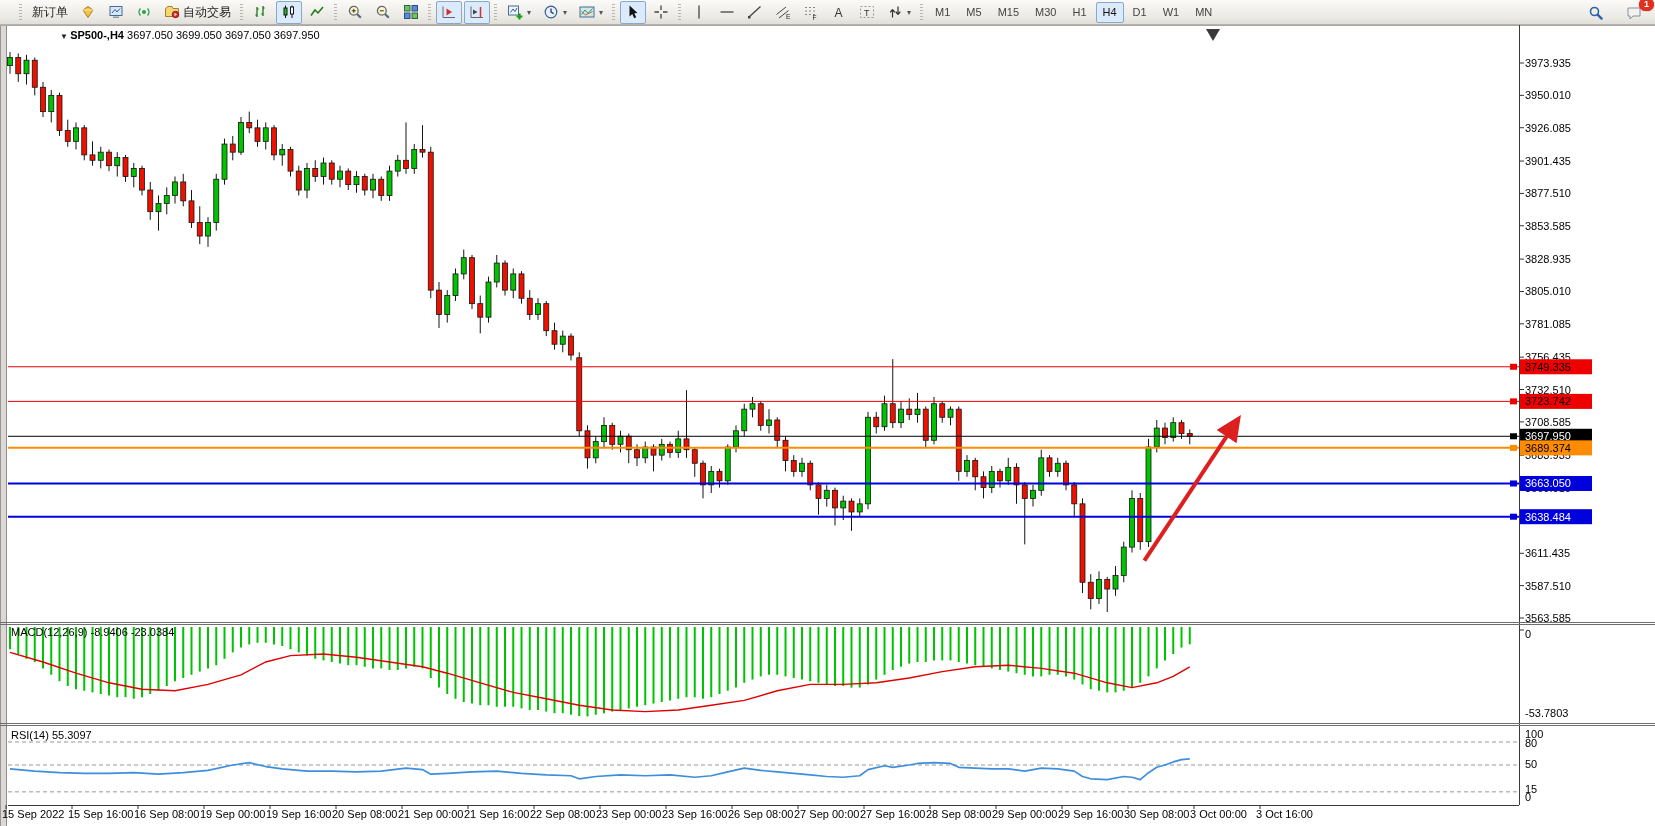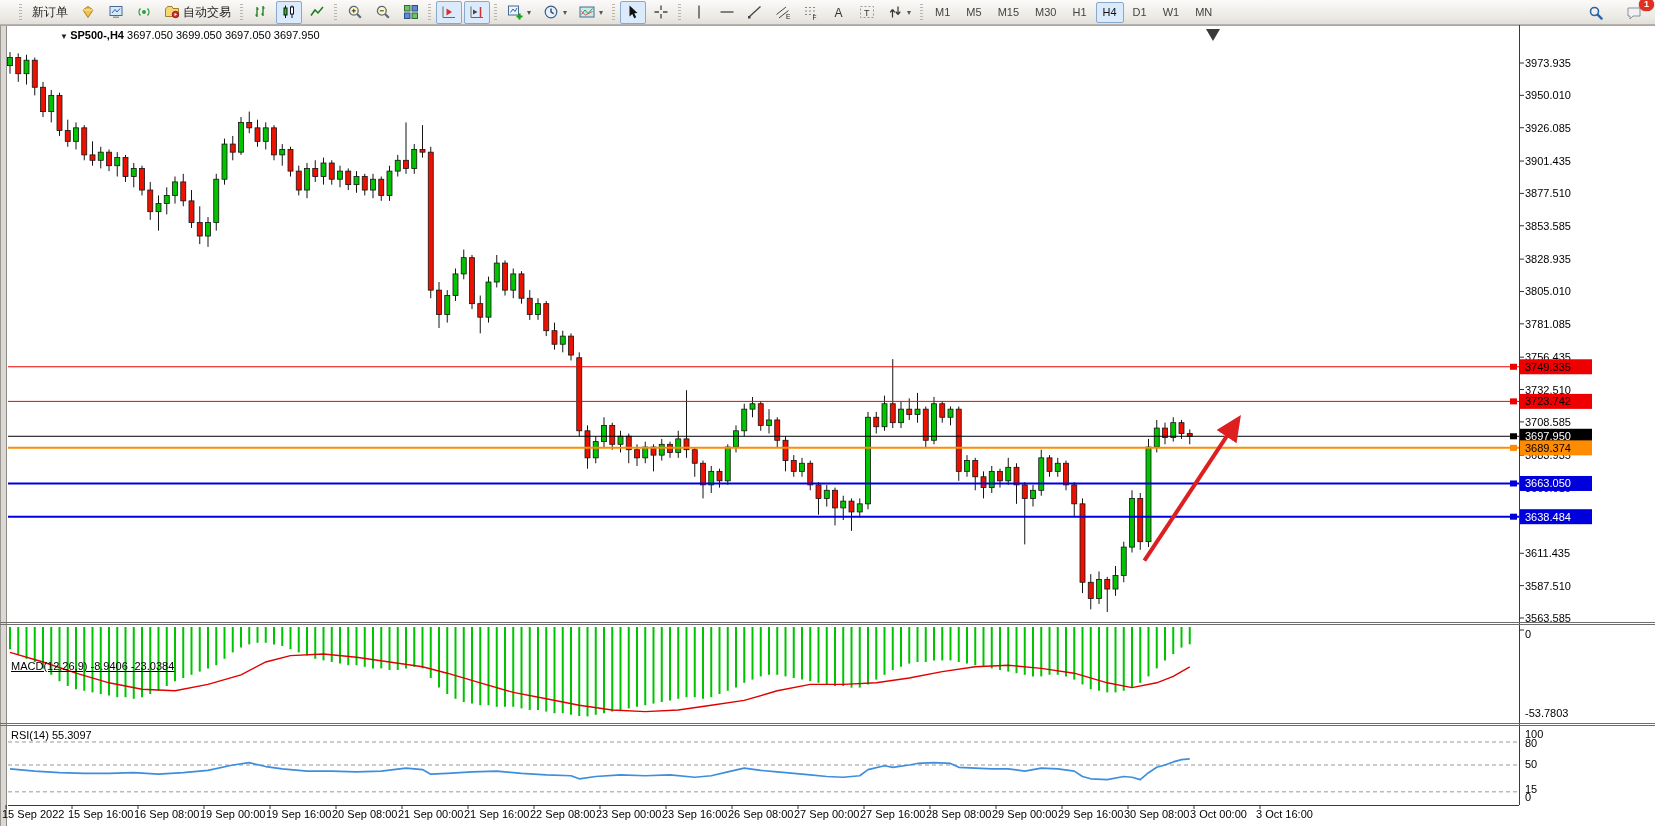--- a/index.html
+++ b/index.html
@@ -18,21 +18,21 @@
   .tf-btn{font-size:11px;color:#444;height:19px;line-height:19px;padding:0 6px;margin:0 1px;
     border:1px solid transparent;border-radius:2px;}
   .tf-btn.pressed{background:#dcebfc;border-color:#89a9cc;color:#111;}
   #tb-right{position:absolute;right:6px;top:0;height:25px;display:flex;align-items:center;gap:10px;}
   #notif-badge{position:absolute;top:-4px;right:-7px;min-width:13px;height:13px;border-radius:7px;
     background:#e03020;color:#fff;font-size:9px;font-weight:bold;text-align:center;line-height:13px;
     padding:0 1px;box-shadow:0 0 1px #902;}
   .overlay-label{position:absolute;z-index:5;font-size:11px;color:#000;white-space:nowrap;}
   #chart-title{left:12px;top:29px;margin-left:48px;}
   #chart-title .sym{font-weight:bold;}
-  #macd-label{left:11px;top:660px;text-decoration:underline;}
+  #macd-label{left:11px;top:626px;}
   #rsi-label{left:11px;top:729px;text-align:center;}
   svg text{font-family:"Liberation Sans",sans-serif;}
 </style>
 </head>
 <body>
 
 <div id="toolbar">
   <div id="tb-groups" style="display:flex;align-items:center;">
       <div class="grip"></div>
       <div class="tb-group">

